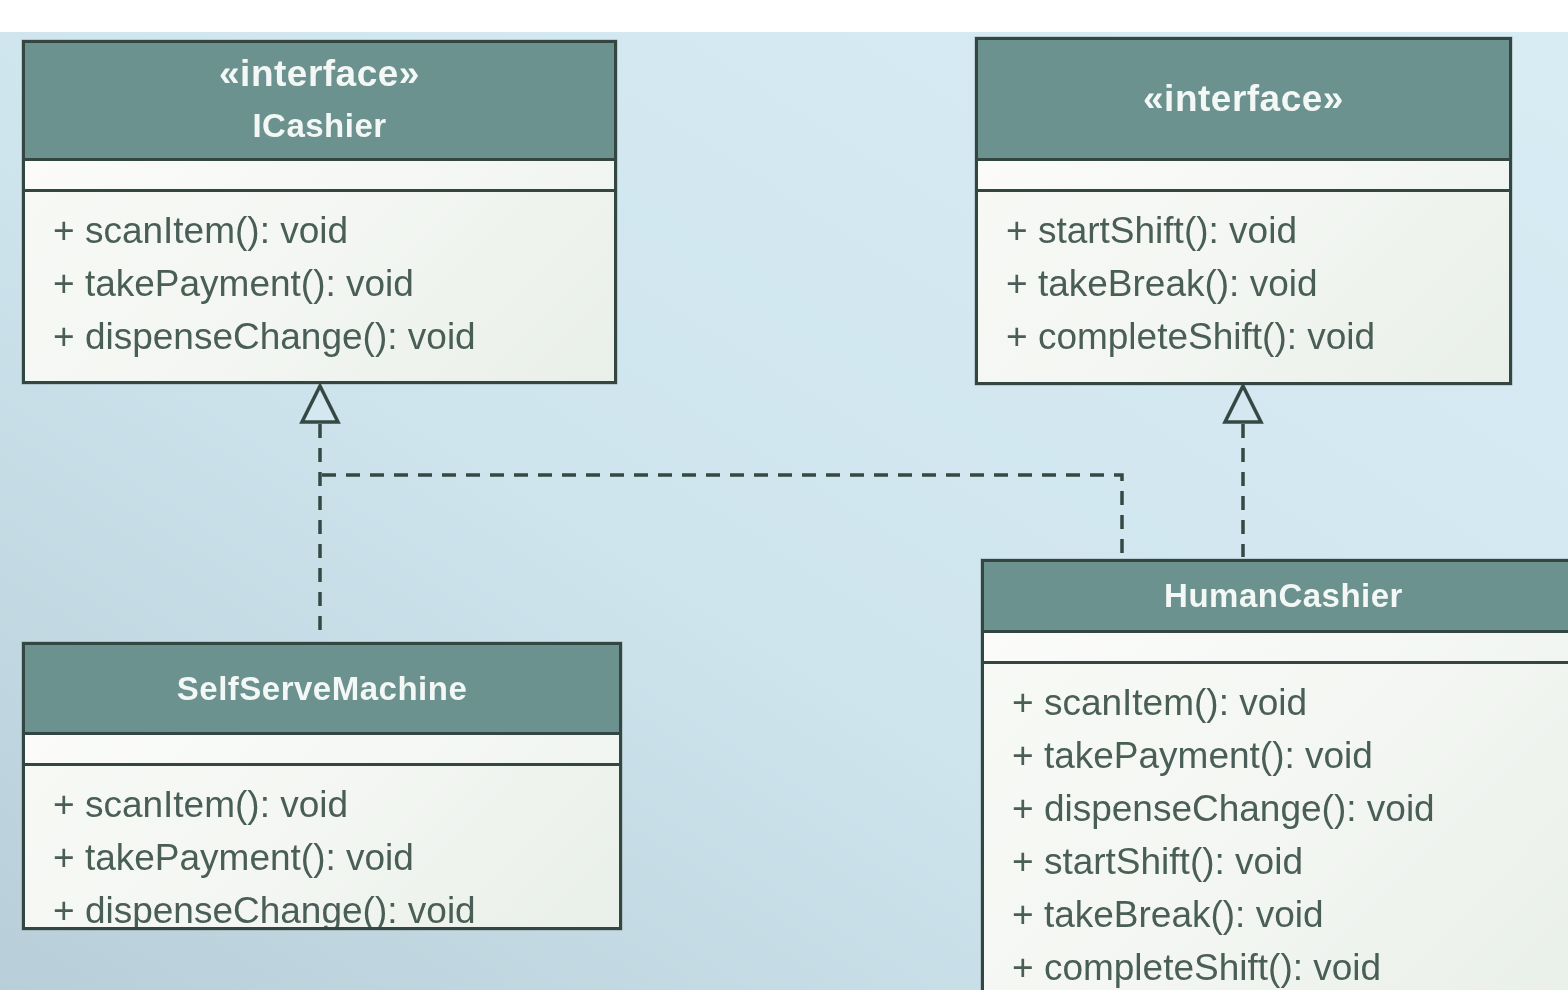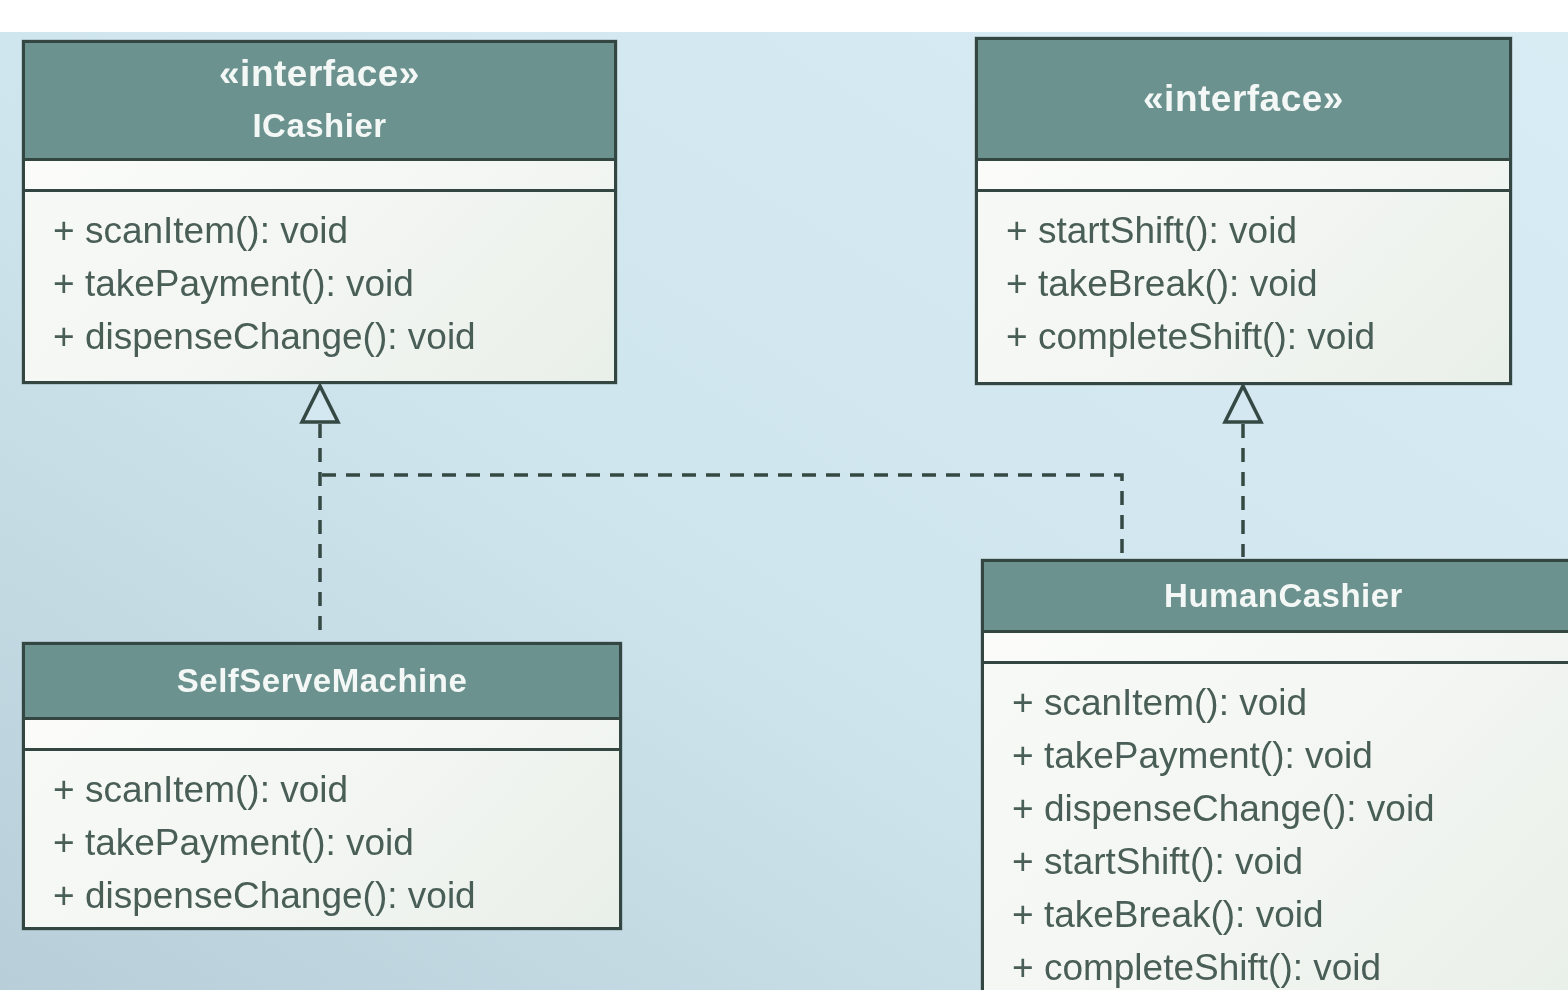--- a/index.html
+++ b/index.html
@@ -79,21 +79,21 @@
   
   #box-icashier        { left: 22px;  top: 8px;   width: 595px; height: 344px; }
   #box-icashier .uml-header        { height: 118px; }
   #box-icashier .uml-attrs         { height: 31px; }
 
   #box-ihumanworker    { left: 975px; top: 5px;   width: 537px; height: 348px; }
   #box-ihumanworker .uml-header    { height: 121px; }
   #box-ihumanworker .uml-attrs     { height: 31px; }
 
   #box-selfservemachine{ left: 22px;  top: 610px; width: 600px; height: 288px; }
-  #box-selfservemachine .uml-header{ height: 75px; }
+  #box-selfservemachine .uml-header{ height: 90px; }
   #box-selfservemachine .uml-attrs { height: 31px; }
 
   #box-humancashier    { left: 981px; top: 527px; width: 605px; height: 441px; }
   #box-humancashier .uml-header    { height: 71px; }
   #box-humancashier .uml-attrs     { height: 31px; }
 </style>
 </head>
 <body>
 
 <div class="canvas">

